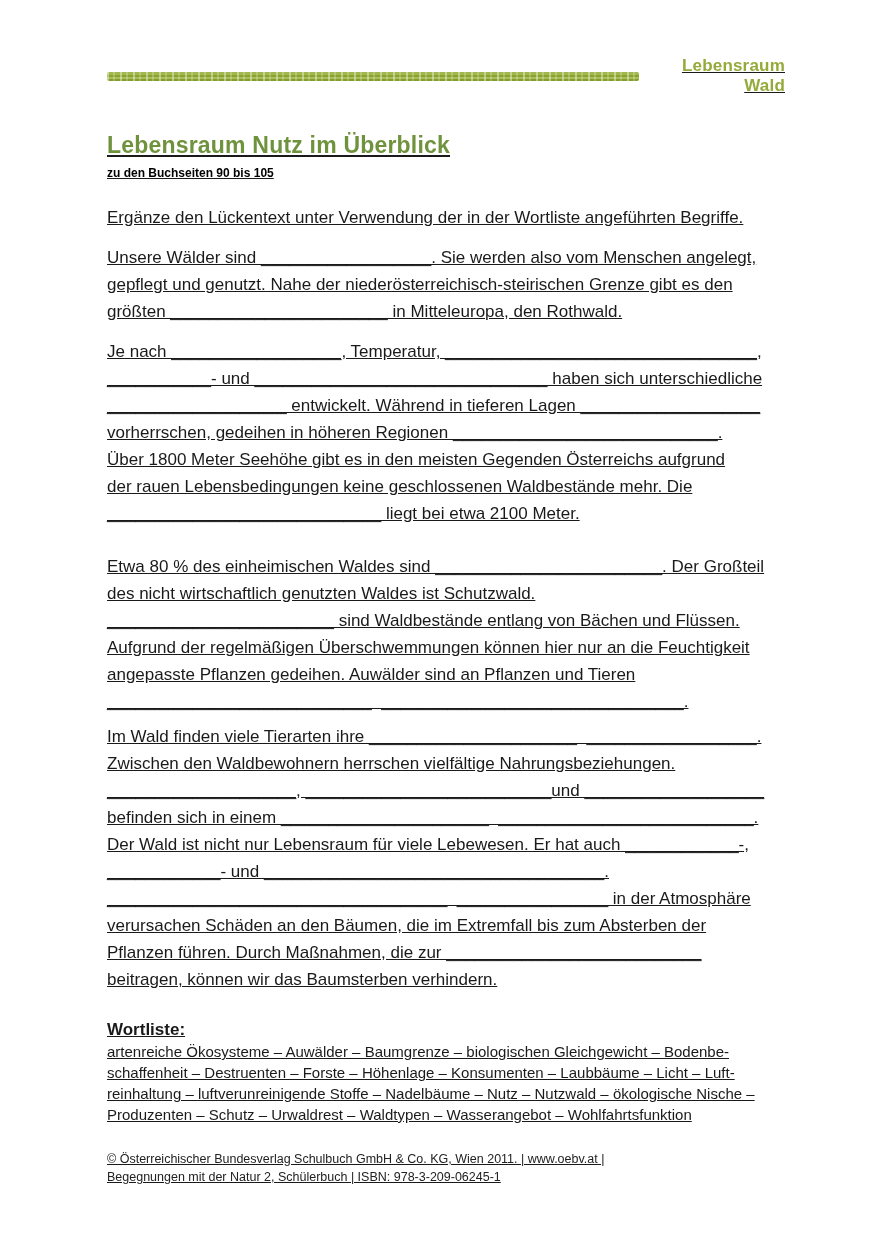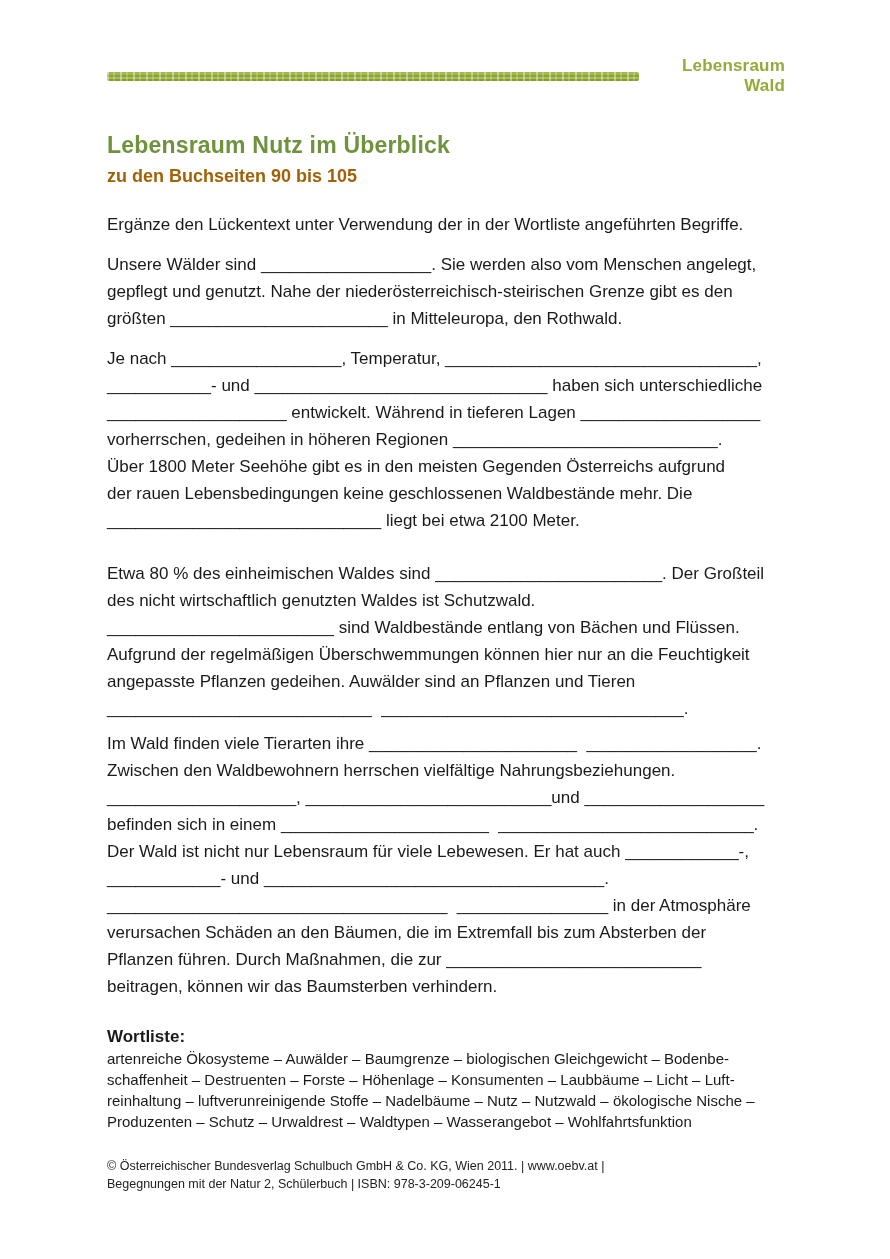--- a/index.html
+++ b/index.html
@@ -6,20 +6,21 @@
   .page {
     position: relative;
     width: 890px;
     height: 1259px;
     background: #ffffff;
     box-sizing: border-box;
     padding: 56px 105px 0 107px;
     overflow: hidden;
     font-family: "Liberation Sans", sans-serif;
     color: var(--text_color, #1a1a1a);
+    text-decoration: underline;
   }
 
   
   .topbar { display: flex; align-items: center; margin-bottom: 36px; }
   .brush {
     width: 532px; height: 9px; margin-right: 12px; border-radius: 2px;
     background-color: var(--brand_green, #94aa39);
     background-image:
       repeating-linear-gradient(90deg, rgba(255,255,255,0.40) 0 2px, rgba(255,255,255,0) 2px 6px, rgba(255,255,255,0.22) 6px 8px, rgba(255,255,255,0) 8px 13px),
       repeating-linear-gradient(0deg, rgba(120,148,30,0.55) 0 2px, rgba(200,214,130,0.45) 2px 4px, rgba(120,148,30,0.35) 4px 6px, rgba(200,214,130,0.30) 6px 9px);
@@ -30,21 +31,21 @@
     color: var(--brand_green, #94aa39);
   }
 
   h1.title {
     margin: 0 0 7px 0;
     font-size: 23px; font-weight: bold; letter-spacing: 0.2px;
     color: var(--title_green, #6f923d);
   }
   h2.subtitle {
     margin: 0 0 24px 0;
-    font-size: 18px; font-weight: bold; color: #a16207;
+    font-size: 12px; font-weight: bold; color: #000000;
   }
 
   p.instruction { margin: 0 0 13px 0; font-size: 17px; line-height: 27px; }
 
   p.cloze {
     margin: 0 0 13px 0;
     font-size: 17px; line-height: 27px;
     white-space: pre-wrap;
   }
   p.cloze.gap-lg { margin-bottom: 26px; }

